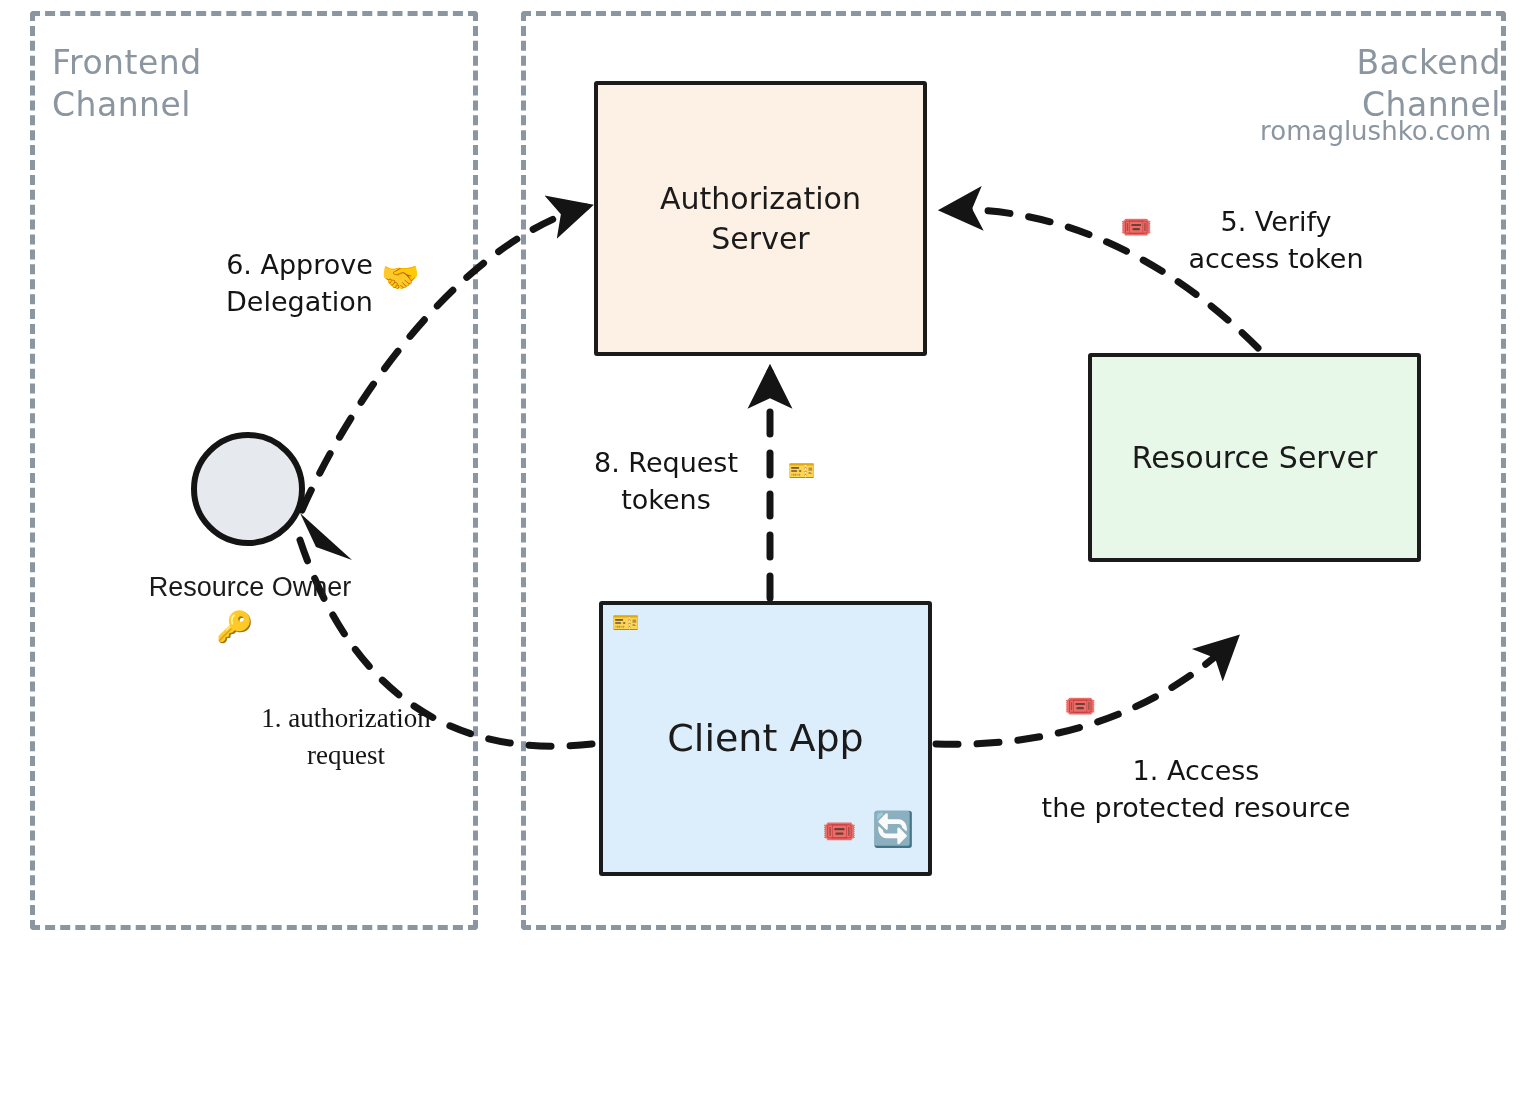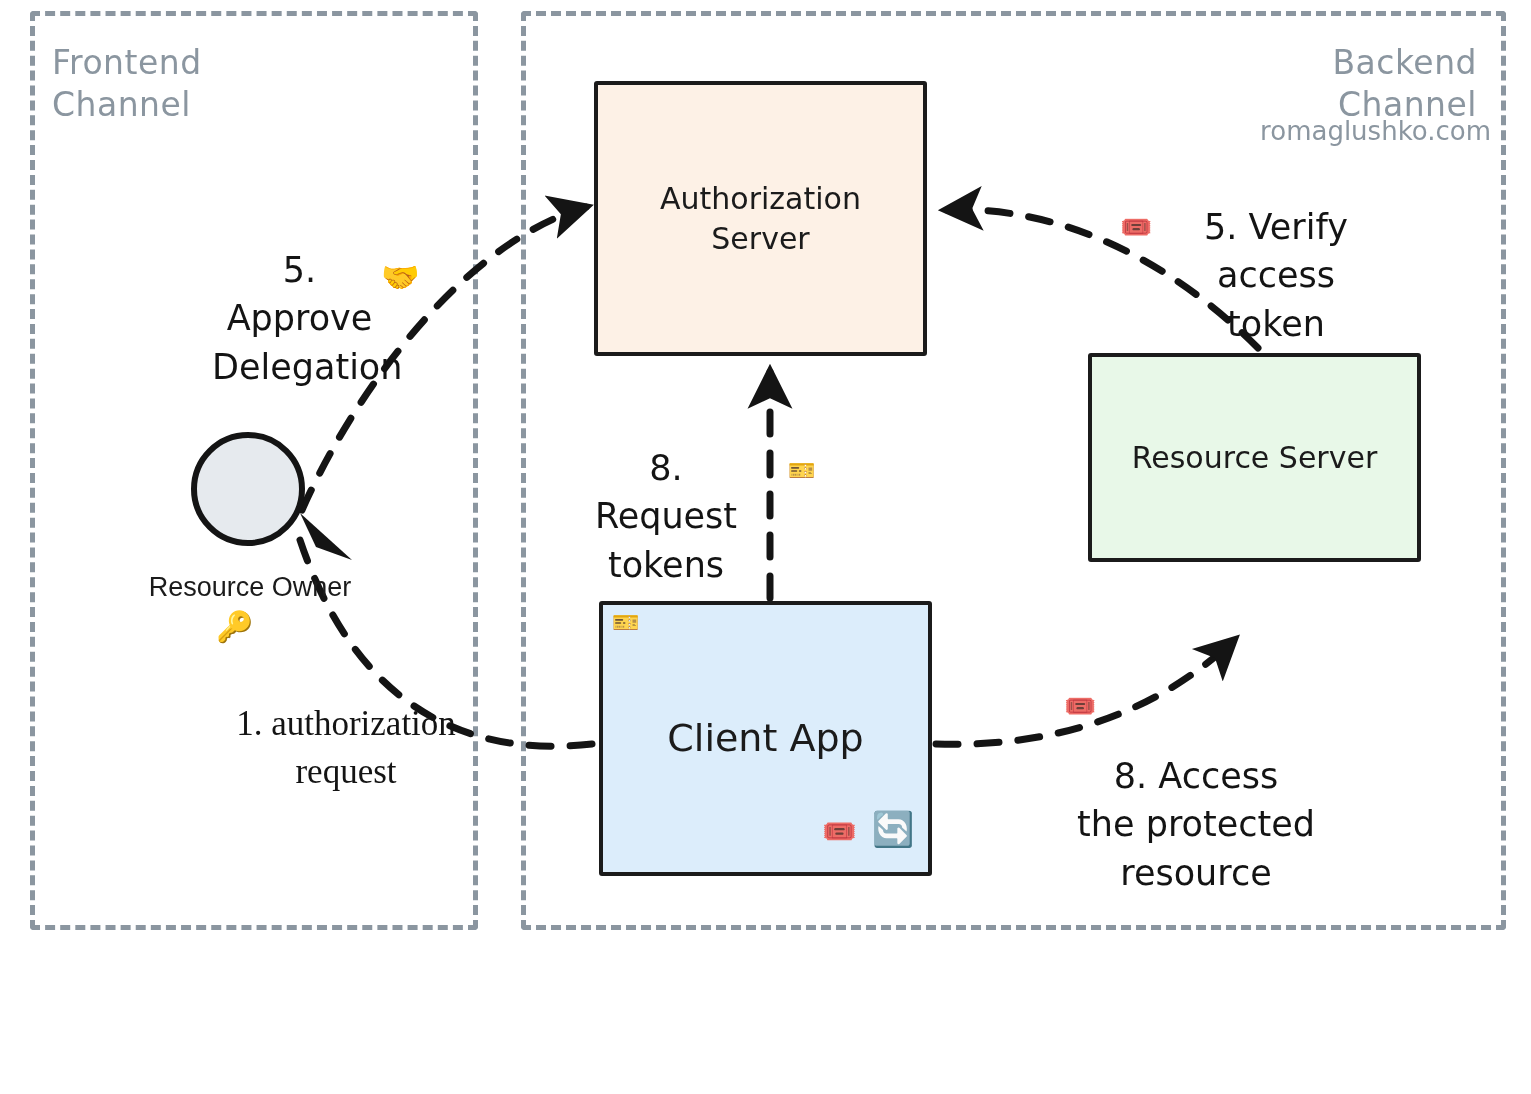--- a/index.html
+++ b/index.html
@@ -31,21 +31,21 @@
     color: #8b96a0;
     font-family: "DejaVu Sans", sans-serif;
     font-size: 33px;
     line-height: 1.28;
     letter-spacing: 0.5px;
     white-space: pre-line;
   }
   #frontend-channel { left: 30px;  top: 11px; width: 448px;  height: 919px; }
   #backend-channel  { left: 521px; top: 11px; width: 985px;  height: 919px; }
   #frontend-channel-label { left: 52px;  top: 42px;  text-align: left; }
-  #backend-channel-label  { right: 54px; top: 42px;  text-align: right; margin-left: 12px; }
+  #backend-channel-label  { right: 30px; top: 42px;  text-align: right; margin-left: 12px; }
 
   
   .node {
     position: absolute;
     box-sizing: border-box;
     border: 4px solid #1b1b1b;
     border-radius: 3px;
     display: flex;
     align-items: center;
     justify-content: center;
@@ -100,21 +100,21 @@
   .badge { position: absolute; line-height: 1; }
   #client-app-ticket-badge    { left: 612px; top: 612px; font-size: 22px; }
   #client-app-access-badge    { left: 822px; top: 818px; font-size: 28px; }
   #client-app-refresh-badge   { left: 872px; top: 812px; font-size: 34px; }
 
   
   .step-label {
     position: absolute;
     color: #141414;
     font-family: "DejaVu Sans", sans-serif;
-    font-size: 35px;
+    font-size: 27px;
     line-height: 1.38;
     white-space: pre-line;
   }
   .step-icon { position: absolute; line-height: 1; }
 
   #step1-label { left: 231px; top: 700px; width: 230px; text-align: center; font-family: Liberation Serif, serif; }
   #step2-label { left: 212px; top: 246px; width: 175px; text-align: center; }
   #step2-icon  { left: 381px; top: 262px; font-size: 31px; }
   #step3-label { left: 586px; top: 444px; width: 160px; text-align: center; }
   #step3-icon  { left: 788px; top: 460px; font-size: 22px; }
@@ -197,29 +197,29 @@
   <span class="badge" id="client-app-access-badge">🎟️</span>
   <span class="badge" id="client-app-refresh-badge">🔄</span>
 
   <div id="resource-owner"></div>
   <div id="resource-owner-label">Resource Owner</div>
   <span id="resource-owner-key">🔑</span>
 
   <div class="step-label" id="step1-label">1. authorization
 request</div>
 
-  <div class="step-label" id="step2-label">5. Approve
+  <div class="step-label" id="step2-label">6. Approve
 Delegation</div>
   <span class="step-icon" id="step2-icon">🤝</span>
 
   <div class="step-label" id="step3-label">8. Request
 tokens</div>
   <span class="step-icon" id="step3-icon">🎫</span>
 
-  <div class="step-label" id="step4-label">8. Access
+  <div class="step-label" id="step4-label">1. Access
 the protected resource</div>
   <span class="step-icon" id="step4-icon">🎟️</span>
 
   <div class="step-label" id="step5-label">5. Verify
 access token</div>
   <span class="step-icon" id="step5-icon">🎟️</span>
 
   <div id="watermark">romaglushko.com</div>
 
   <div id="legend">

